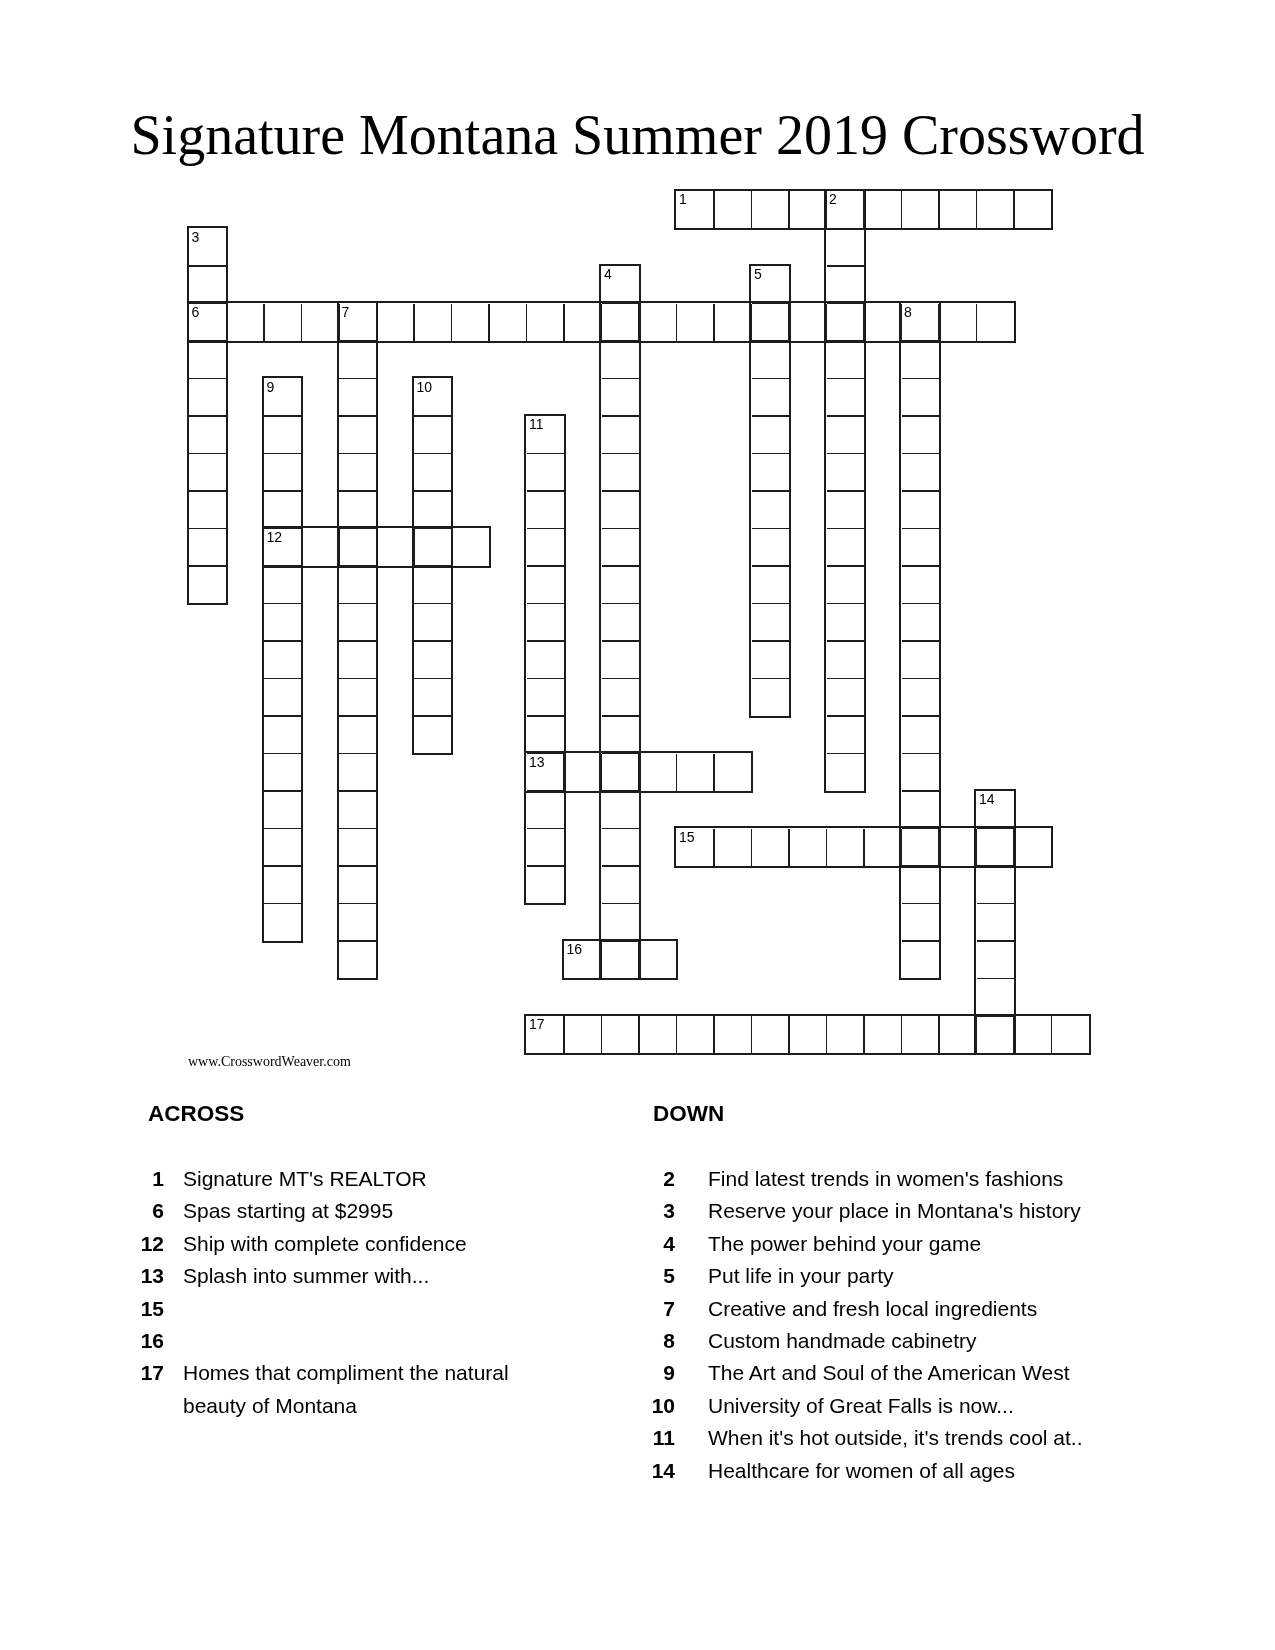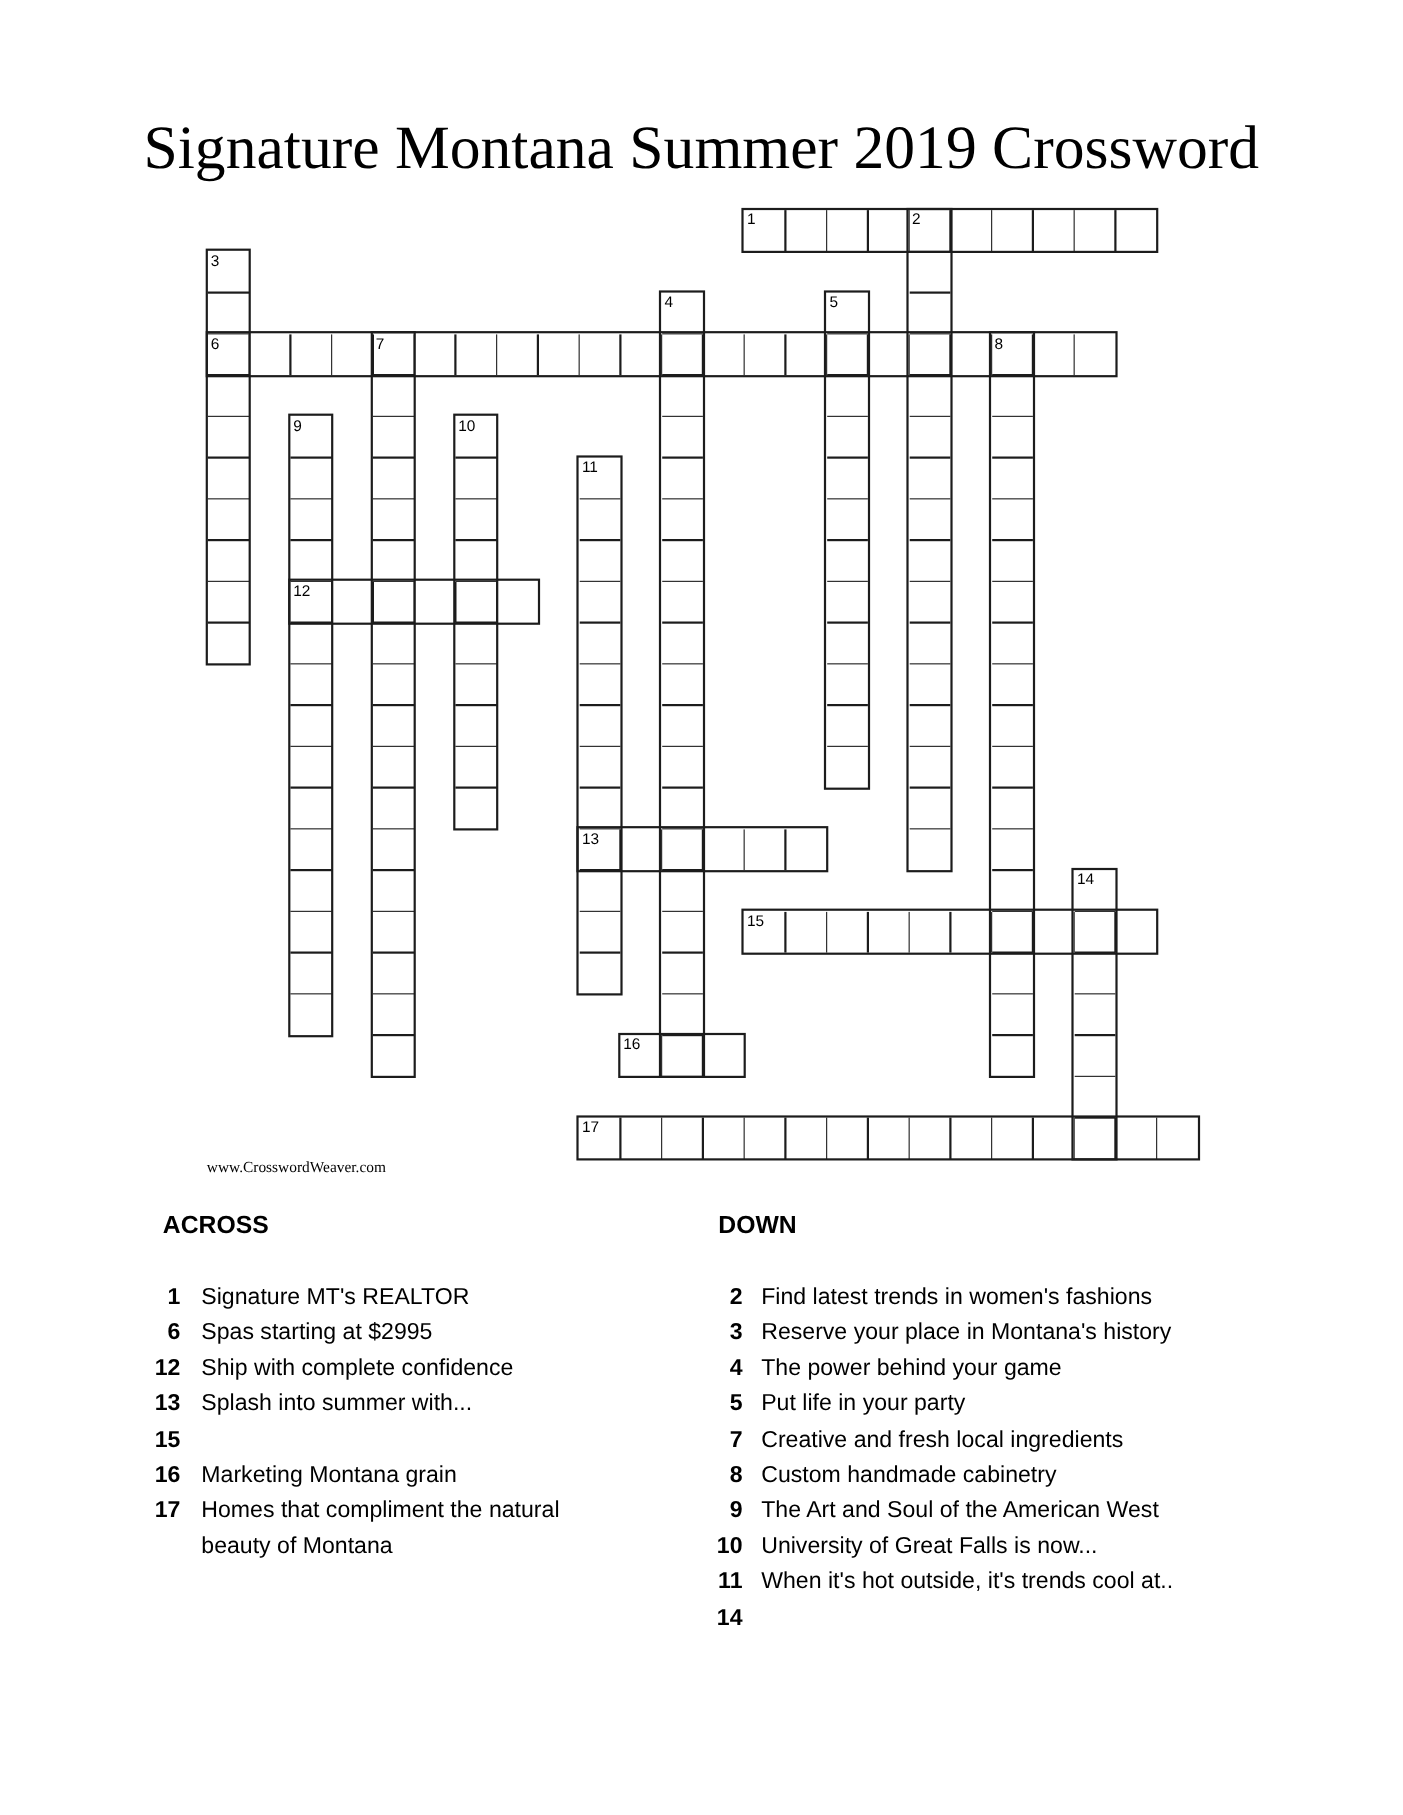--- a/index.html
+++ b/index.html
@@ -28,21 +28,21 @@
     position:absolute; top:1101px; font-size:22.5px; font-weight:bold; color:#000;
   }
   #across-head { left:148px; }
   #down-head  { left:653px; }
   .clues { position:absolute; top:1163px; }
   #across-list { left:130px; width:420px; }
   #down-list  { left:641px; width:530px; }
   .clue { display:flex; align-items:flex-start; font-size:21px; line-height:32.4px; color:#000; }
   .clue .num { flex:none; width:34px; text-align:right; font-weight:bold; }
   #across-list .txt { margin-left:19px; width:348px; }
-  #down-list  .txt { margin-left:17px; width:470px; }
+  #down-list  .txt { margin-left:33px; width:470px; }
 </style>
 </head>
 <body>
 
 <div class="page">
   <div class="title">Signature Montana Summer 2019 Crossword</div>
 
   <div id="grid">
       <div class="word" style="left: 674px; top: 188.5px; width: 375px; height: 37.5px;"></div>
       <div class="sep" style="left: 713.25px; top: 191px; width: 1.5px; height: 37.5px;"></div>
@@ -293,21 +293,20 @@
       </div>
       <div class="clue">
         <span class="num">13</span>
         <span class="txt">Splash into summer with...</span>
       </div>
       <div class="clue">
         <span class="num">15</span>
       </div>
       <div class="clue">
         <span class="num">16</span>
-        <span class="txt">Marketing Montana grain</span>
       </div>
       <div class="clue">
         <span class="num">17</span>
         <span class="txt">Homes that compliment the natural beauty of Montana</span>
       </div>
     </div>
   <div class="clues" id="down-list">
       <div class="clue">
         <span class="num">2</span>
         <span class="txt">Find latest trends in women's fashions</span>
@@ -339,15 +338,16 @@
       <div class="clue">
         <span class="num">10</span>
         <span class="txt">University of Great Falls is now...</span>
       </div>
       <div class="clue">
         <span class="num">11</span>
         <span class="txt">When it's hot outside, it's trends cool at..</span>
       </div>
       <div class="clue">
         <span class="num">14</span>
+        <span class="txt">Healthcare for women of all ages</span>
       </div>
     </div>
 </div>
 
 </body></html>

